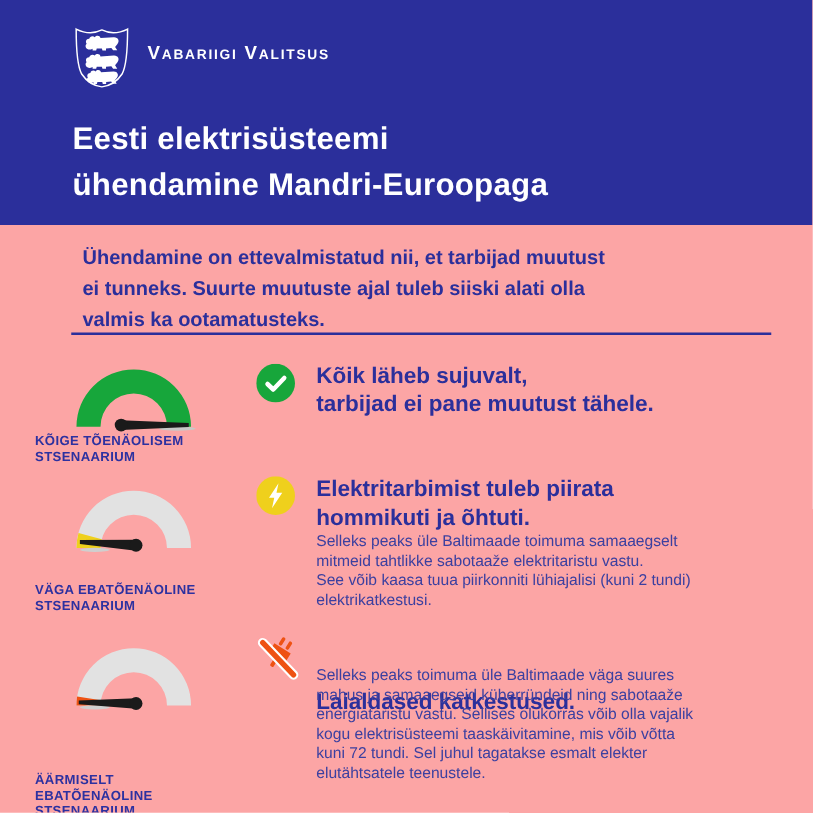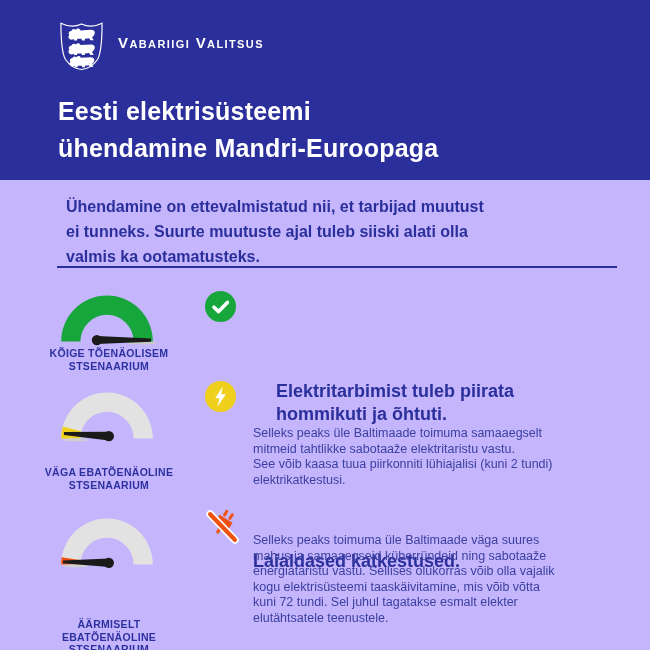--- a/index.html
+++ b/index.html
@@ -1,17 +1,17 @@
 <!DOCTYPE html>
 <html><head>
 <meta charset="utf-8">
 <style>
   * { margin:0; padding:0; box-sizing:border-box; }
   body { background:#ffffff; font-family:"Liberation Sans", sans-serif; }
-  #canvas { position:relative; width:650px; height:650px; background:#c4b5fd; overflow:hidden; }
+  #canvas { position:relative; width:650px; height:650px; background:#fca5a5; overflow:hidden; }
 
   .header { position:absolute; top:0; left:0; width:650px; height:180px; background:#2B2F9B; }
   .logo { position:absolute; left:58px; top:20px; width:47px; height:52px; }
   .org-name {
     position:absolute; left:118px; top:34px; color:#ffffff;
     font-variant:small-caps; font-weight:bold; font-size:15px; letter-spacing:1.4px;
   }
   .page-title {
     position:absolute; left:58px; top:93px; color:#ffffff;
     font-size:25px; line-height:37px; font-weight:700; letter-spacing:0.2px;
@@ -24,39 +24,39 @@
     white-space:pre-line;
   }
   .divider { position:absolute; left:57px; top:266px; width:560px; height:2px; background:#2B2F9B; }
 
   .gauge { position:absolute; left:52px; width:110px; height:57px; }
   .gauge-1 { top:290px; }
   .gauge-2 { top:387px; }
   .gauge-3 { top:513px; }
 
   .gauge-label {
-    position:absolute; left:28px; width:162px; text-align:center;
+    position:absolute; left:28px; width:162px; text-align:left;
     color:#2D31A0; font-size:10.5px; line-height:12.5px; font-weight:bold;
     letter-spacing:0.3px; white-space:pre-line;
   }
   .label-1 { top:347px; }
   .label-2 { top:454px;margin-top:12px; }
   .label-3 { top:576px;margin-top:42px; }
 
   .scn-icon { position:absolute; left:205px; }
   .icon-1 { top:291px; width:31px; height:31px; }
   .icon-2 { top:381px; width:31px; height:31px; }
   .icon-3 { top:508px; width:35px; height:37px; }
 
   .scn-heading {
     position:absolute; left:253px; color:#2B2F9B;
     font-size:18px; line-height:22.5px; font-weight:bold; white-space:pre-line;
   }
   .heading-1 { top:289px; }
-  .heading-2 { top:380px;margin-left:23px; }
+  .heading-2 { top:380px; }
   .heading-3 { top:510px;margin-top:40px; }
 
   .scn-body {
     position:absolute; left:253px; width:400px; color:#3C40A0;
     font-size:12.5px; line-height:15.5px; white-space:pre-line;
   }
   .body-2 { top:426px; }
   .body-3 { top:533px; }
 </style>
 </head>
@@ -91,20 +91,22 @@
     <ellipse cx="98" cy="57.6" rx="16" ry="1.8" fill="#C8C8C8"></ellipse>
     <path d="M49,50.2 L108,52.7 L108,56.3 L49,58.8 Z" fill="#1A1A1A"></path>
     <circle cx="49" cy="54.5" r="5.6" fill="#1A1A1A"></circle>
   </svg>
   <div class="gauge-label label-1">KÕIGE TÕENÄOLISEM
 STSENAARIUM</div>
   <svg class="scn-icon icon-1" viewBox="0 0 31 31">
     <circle cx="15.5" cy="15.5" r="15.5" fill="#17A63B"></circle>
     <path d="M9,16.2 L13.6,20.6 L22.4,11.4" stroke="#ffffff" stroke-width="3.6" fill="none" stroke-linecap="round" stroke-linejoin="round"></path>
   </svg>
+  <div class="scn-heading heading-1">Kõik läheb sujuvalt,
+tarbijad ei pane muutust tähele.</div>
 
   <svg class="gauge gauge-2" viewBox="0 0 120 62">
     <path d="M10,56 A50,50 0 0 1 110,56 L89,56 A29,29 0 0 0 31,56 Z" fill="#E2E2E2"></path>
     <path d="M10,56 A50,50 0 0 1 11.8,42.9 L32.1,48.4 A29,29 0 0 0 31,56 Z" fill="#EFD01C"></path>
     <ellipse cx="26" cy="57.6" rx="13" ry="1.8" fill="#CFCFCF"></ellipse>
     <path d="M62,48.8 L13,49 L13,52.4 L62,58.4 Z" fill="#1A1A1A"></path>
     <circle cx="62" cy="53.6" r="5.6" fill="#1A1A1A"></circle>
   </svg>
   <div class="gauge-label label-2">VÄGA EBATÕENÄOLINE
 STSENAARIUM</div>

